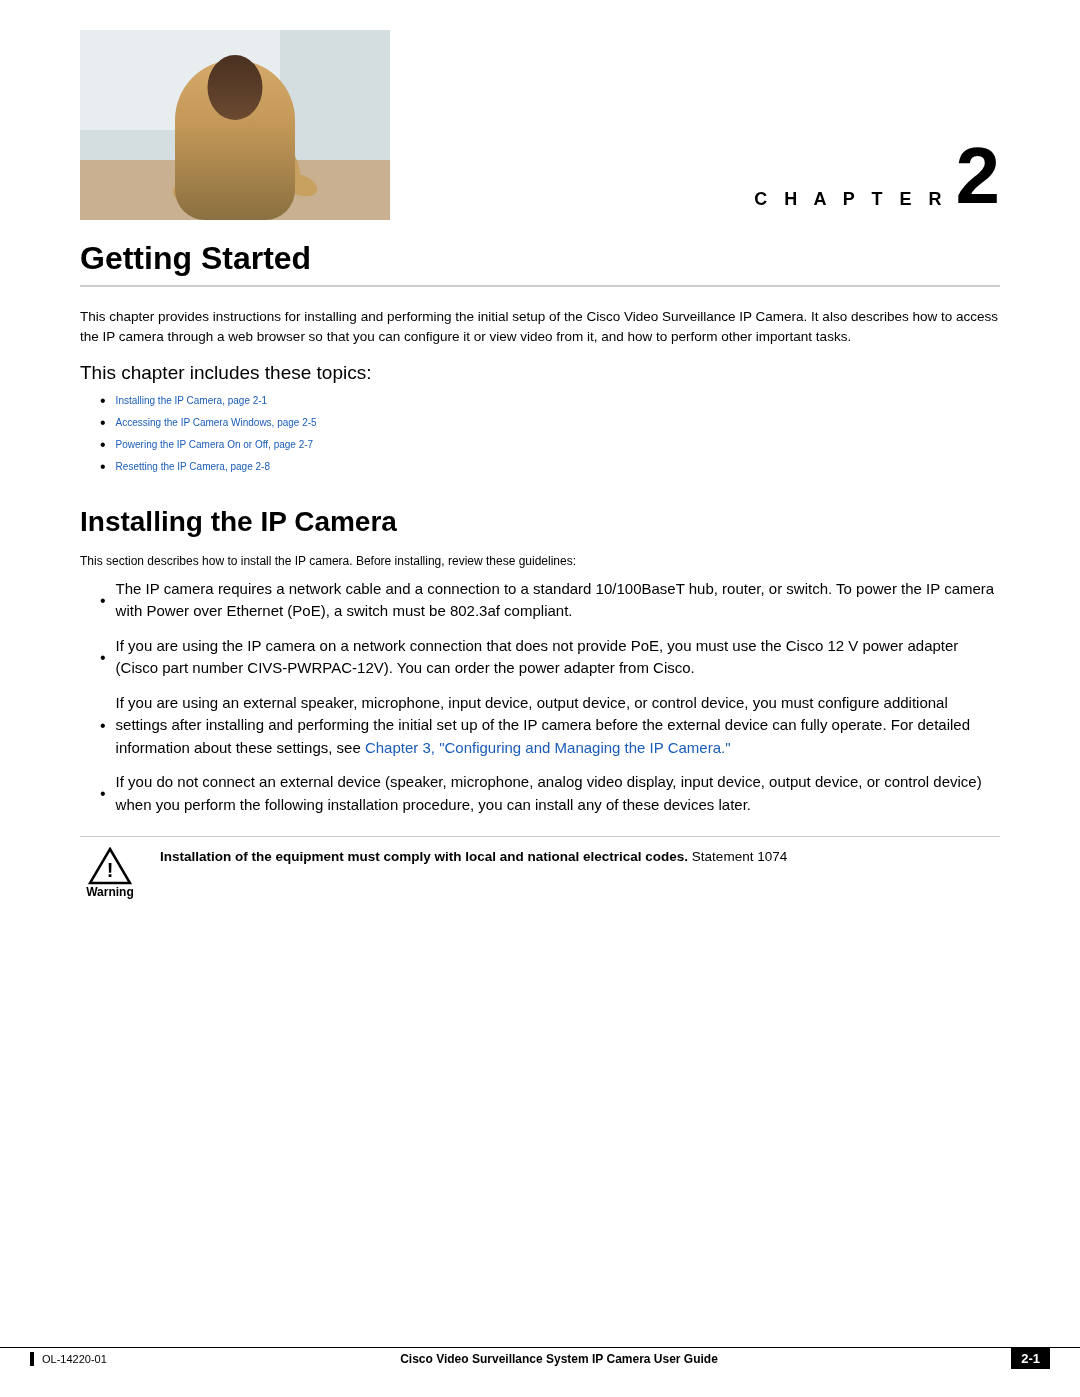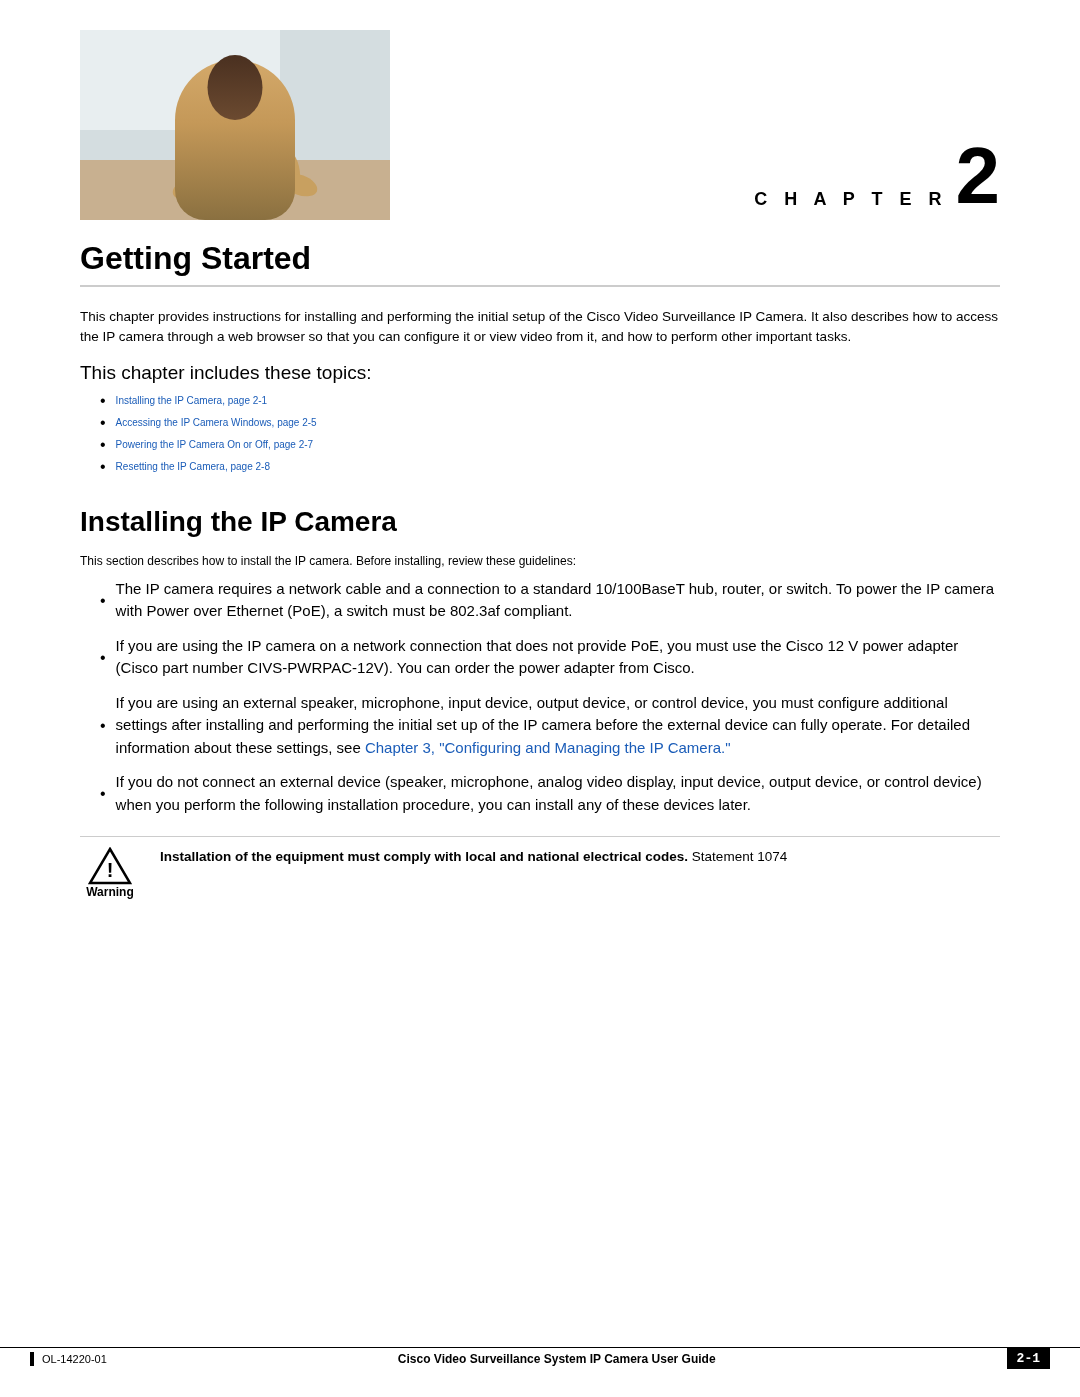--- a/index.html
+++ b/index.html
@@ -261,21 +261,20 @@
       display: flex;
       align-items: center;
     }
 
     .footer-page-box {
       background: #000;
       color: #fff;
       font-size: 13px;
       font-weight: bold;
       padding: 3px 10px;
-      font-family: Liberation Mono, monospace;
     }
   </style>
 </head>
 <body>
 
 <div class="page-container">
 
   <div class="header-area">
 
     <div class="chapter-image">

